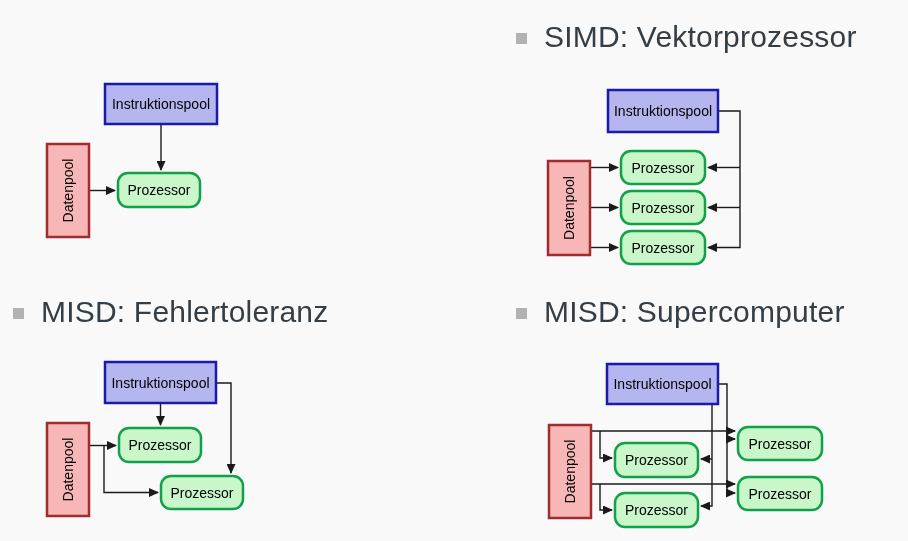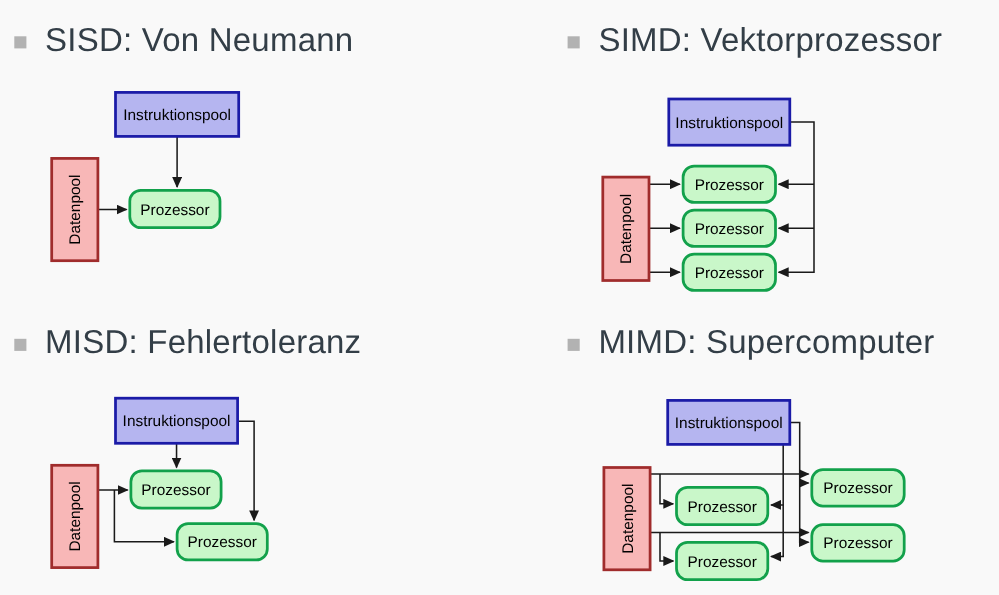--- a/index.html
+++ b/index.html
@@ -32,35 +32,31 @@
     font-family: "Liberation Sans", sans-serif;
     font-size: 14px; fill: var(--label-text, #000);
     text-anchor: middle;
   }
 </style>
 </head>
 <body>
 
 <div class="stage">
 
-  <div class="title-row" style="left:13px; top:20px;">
-    <span class="bullet"></span>
-    <span>SISD: Von Neumann</span>
-  </div>
   <div class="title-row" style="left:13px; top:295px;">
     <span class="bullet"></span>
     <span>MISD: Fehlertoleranz</span>
   </div>
   <div class="title-row" style="left:516px; top:20px;">
     <span class="bullet"></span>
     <span>SIMD: Vektorprozessor</span>
   </div>
   <div class="title-row" style="left:516px; top:295px;">
     <span class="bullet"></span>
-    <span>MIMD: Supercomputer</span>
+    <span>MISD: Supercomputer</span>
   </div>
 
   <svg class="diagram" style="left:0; top:60px;" width="454" height="210" viewBox="0 60 454 210">
     <defs>
       <marker id="ah1" markerUnits="userSpaceOnUse" markerWidth="10" markerHeight="9" refX="9" refY="4.5" orient="auto">
         <path class="ah" d="M0,0 L10,4.5 L0,9 Z"></path>
       </marker>
     </defs>
     <path class="wire" d="M161,124 V170" marker-end="url(#ah1)"></path>
     <path class="wire" d="M89,190.5 H115" marker-end="url(#ah1)"></path>

